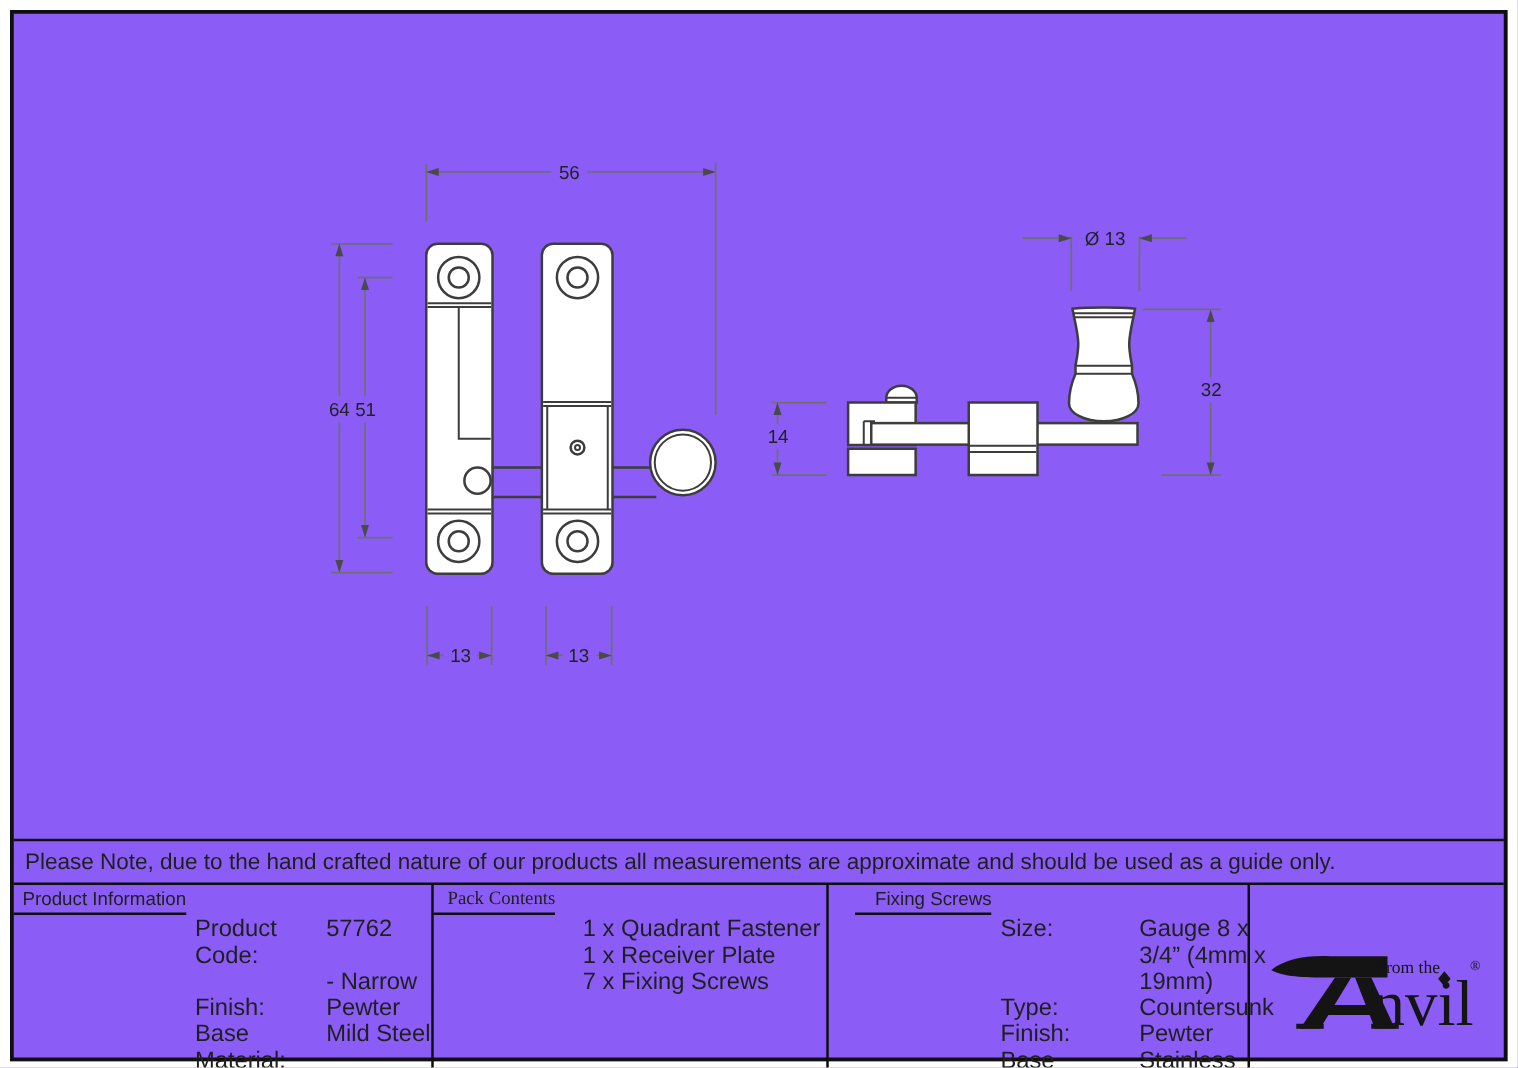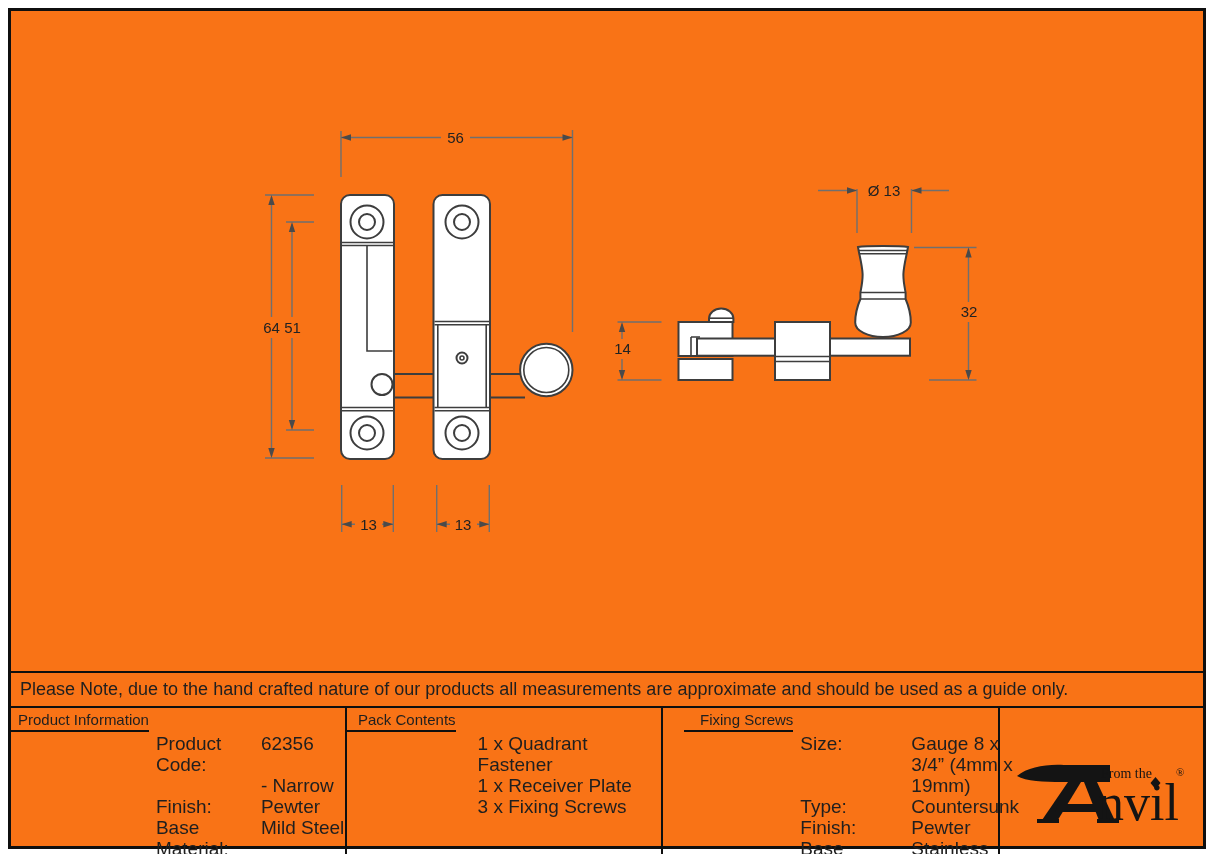--- a/index.html
+++ b/index.html
@@ -1,30 +1,30 @@
 <!DOCTYPE html>
 <html><head>
 <meta charset="utf-8">
 <style>
   html,body{margin:0;padding:0;background:#ffffff;}
   body{width:1214px;height:854px;position:relative;font-family:"Liberation Sans",sans-serif;color:#1f1f1f;overflow:hidden;}
-  .frame{position:absolute;left:8px;top:8px;width:1198px;height:841px;border:3px solid #0f0f0f;box-sizing:border-box;background:#f97316;display:flex;flex-direction:column;}
+  .frame{position:absolute;left:8px;top:8px;width:1198px;height:841px;border:3px solid #0f0f0f;box-sizing:border-box;background:#8b5cf6;display:flex;flex-direction:column;}
   .drawing-area{height:660px;position:relative;flex:0 0 auto;}
   .drawing-area svg{display:block;}
   .note-row{height:35px;flex:0 0 auto;border-top:2px solid #0f0f0f;box-sizing:border-box;display:flex;align-items:center;padding-left:9px;font-size:18px;}
   .table-area{flex:1 1 auto;border-top:2px solid #0f0f0f;box-sizing:border-box;display:flex;}
   .cell{box-sizing:border-box;display:flex;}
   .cell.with-divider{border-right:2px solid #0f0f0f;}
   .cell-product{width:336px;}
   .cell-pack{width:316px;}
   .cell-screws{width:337px;}
   .cell-logo{flex:1 1 auto;align-items:center;justify-content:center;}
   .cell-header{height:24px;flex:0 0 auto;border-bottom:2px solid #0f0f0f;box-sizing:border-box;display:flex;align-items:center;font-size:15px;}
   .cell-product .cell-header{padding-left:7px;}
-  .cell-pack .cell-header{padding-left:11px;}
+  .cell-pack .cell-header{padding-left:11px;font-family:Liberation Serif, serif;}
   .cell-screws .cell-header{padding-left:16px;margin-left:21px;}
   .cell-body{padding-top:25px;font-size:19px;}
   .kv-row{display:flex;line-height:21px;}
   .cell-product .kv-row{padding-left:7px;}
   .cell-screws .kv-row{padding-left:7px;}
   .kv-label{flex:0 0 auto;}
   .cell-product .kv-label{width:105px;}
   .cell-screws .kv-label{width:111px;}
   .list-item{line-height:21px;padding-left:22px;}
   .dim-text{font-size:15px;fill:#222222;font-family:"Liberation Sans",sans-serif;}
@@ -161,21 +161,21 @@
     <span>Please Note, due to the hand crafted nature of our products all measurements are approximate and should be used as a guide only.</span>
   </div>
 
   <div class="table-area">
 
     <div class="cell cell-product with-divider">
       <div class="cell-header">Product Information</div>
       <div class="cell-body">
         <div class="kv-row">
           <span class="kv-label">Product Code:</span>
-          <span class="kv-value">62356</span>
+          <span class="kv-value">57762</span>
         </div>
         <div class="kv-row">
           <span class="kv-label"></span>
           <span class="kv-value">- Narrow</span>
         </div>
         <div class="kv-row">
           <span class="kv-label">Finish:</span>
           <span class="kv-value">Pewter</span>
         </div>
         <div class="kv-row">
@@ -183,21 +183,21 @@
           <span class="kv-value">Mild Steel</span>
         </div>
       </div>
     </div>
 
     <div class="cell cell-pack with-divider">
       <div class="cell-header">Pack Contents</div>
       <div class="cell-body">
         <div class="list-item">1 x Quadrant Fastener</div>
         <div class="list-item">1 x Receiver Plate</div>
-        <div class="list-item">3 x Fixing Screws</div>
+        <div class="list-item">7 x Fixing Screws</div>
       </div>
     </div>
 
     <div class="cell cell-screws with-divider">
       <div class="cell-header">Fixing Screws</div>
       <div class="cell-body">
         <div class="kv-row">
           <span class="kv-label">Size:</span>
           <span class="kv-value">Gauge 8 x 3/4” (4mm x 19mm)</span>
         </div>

